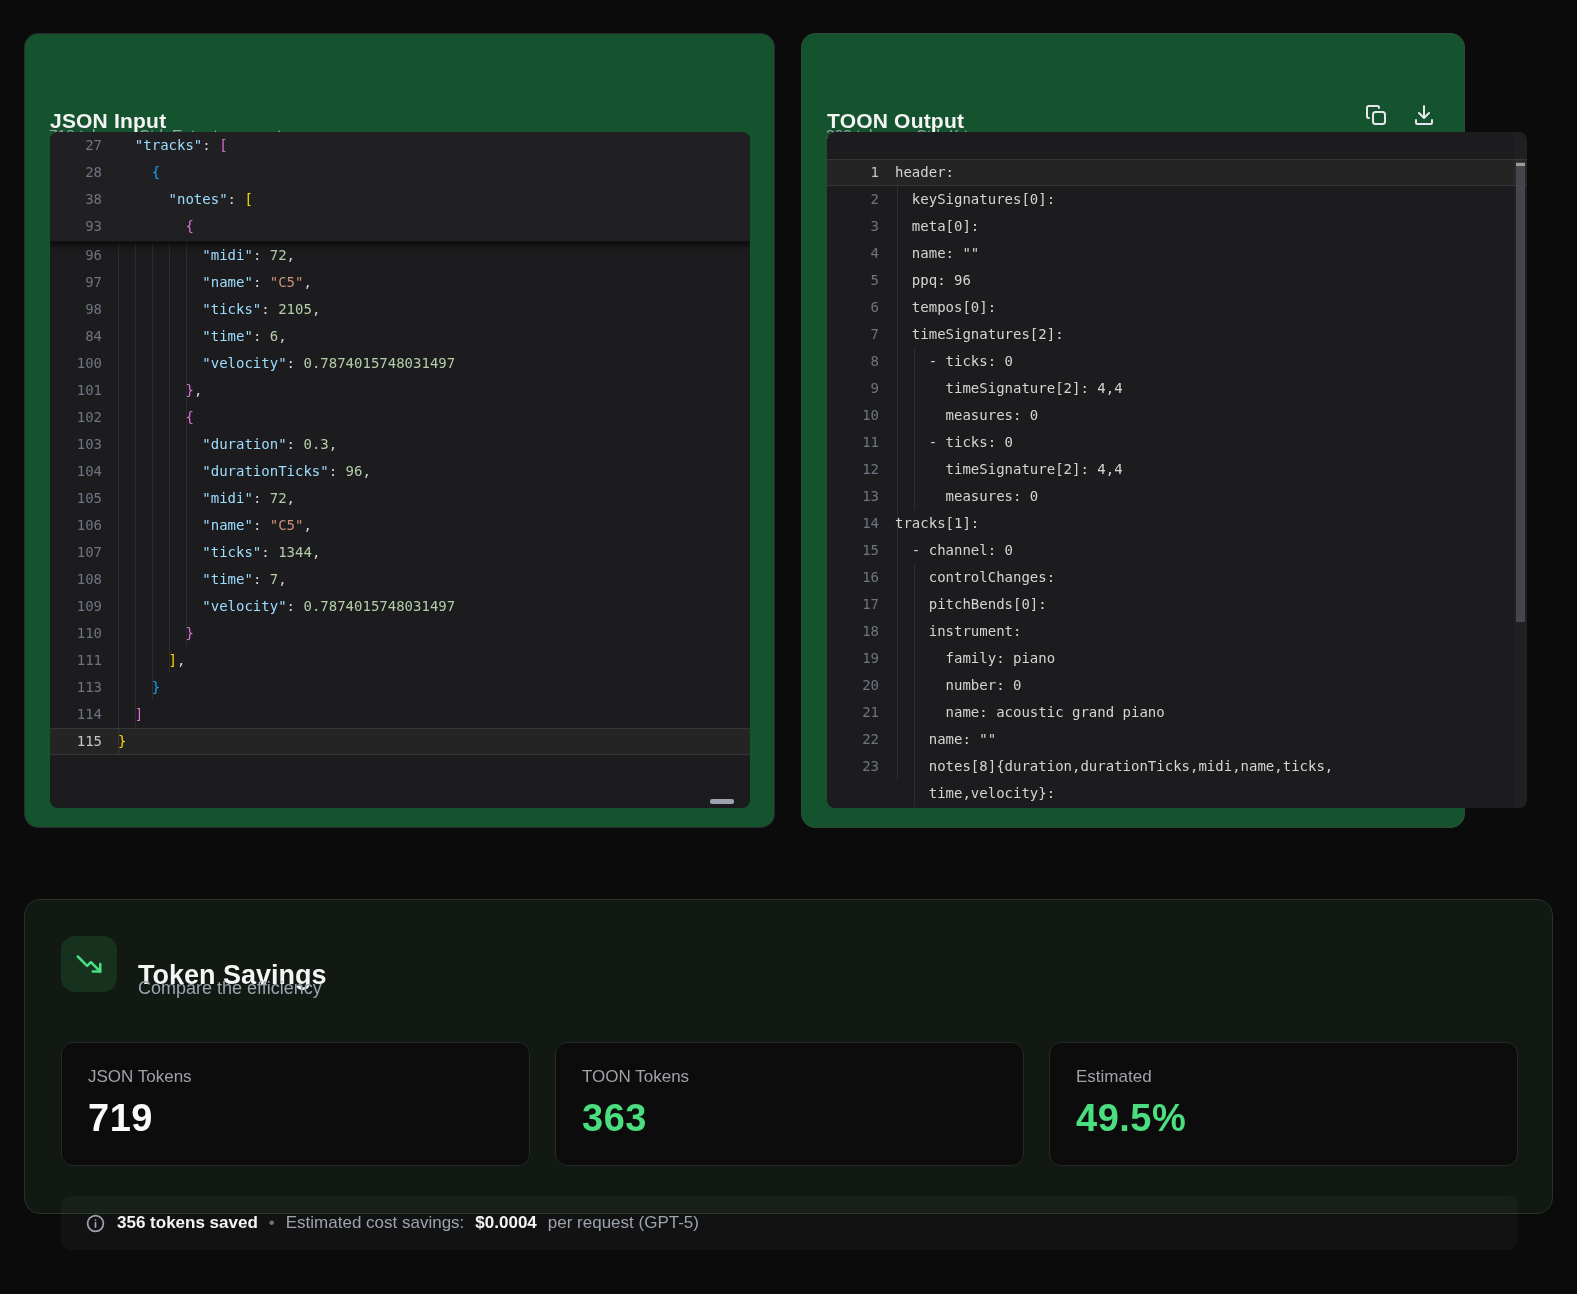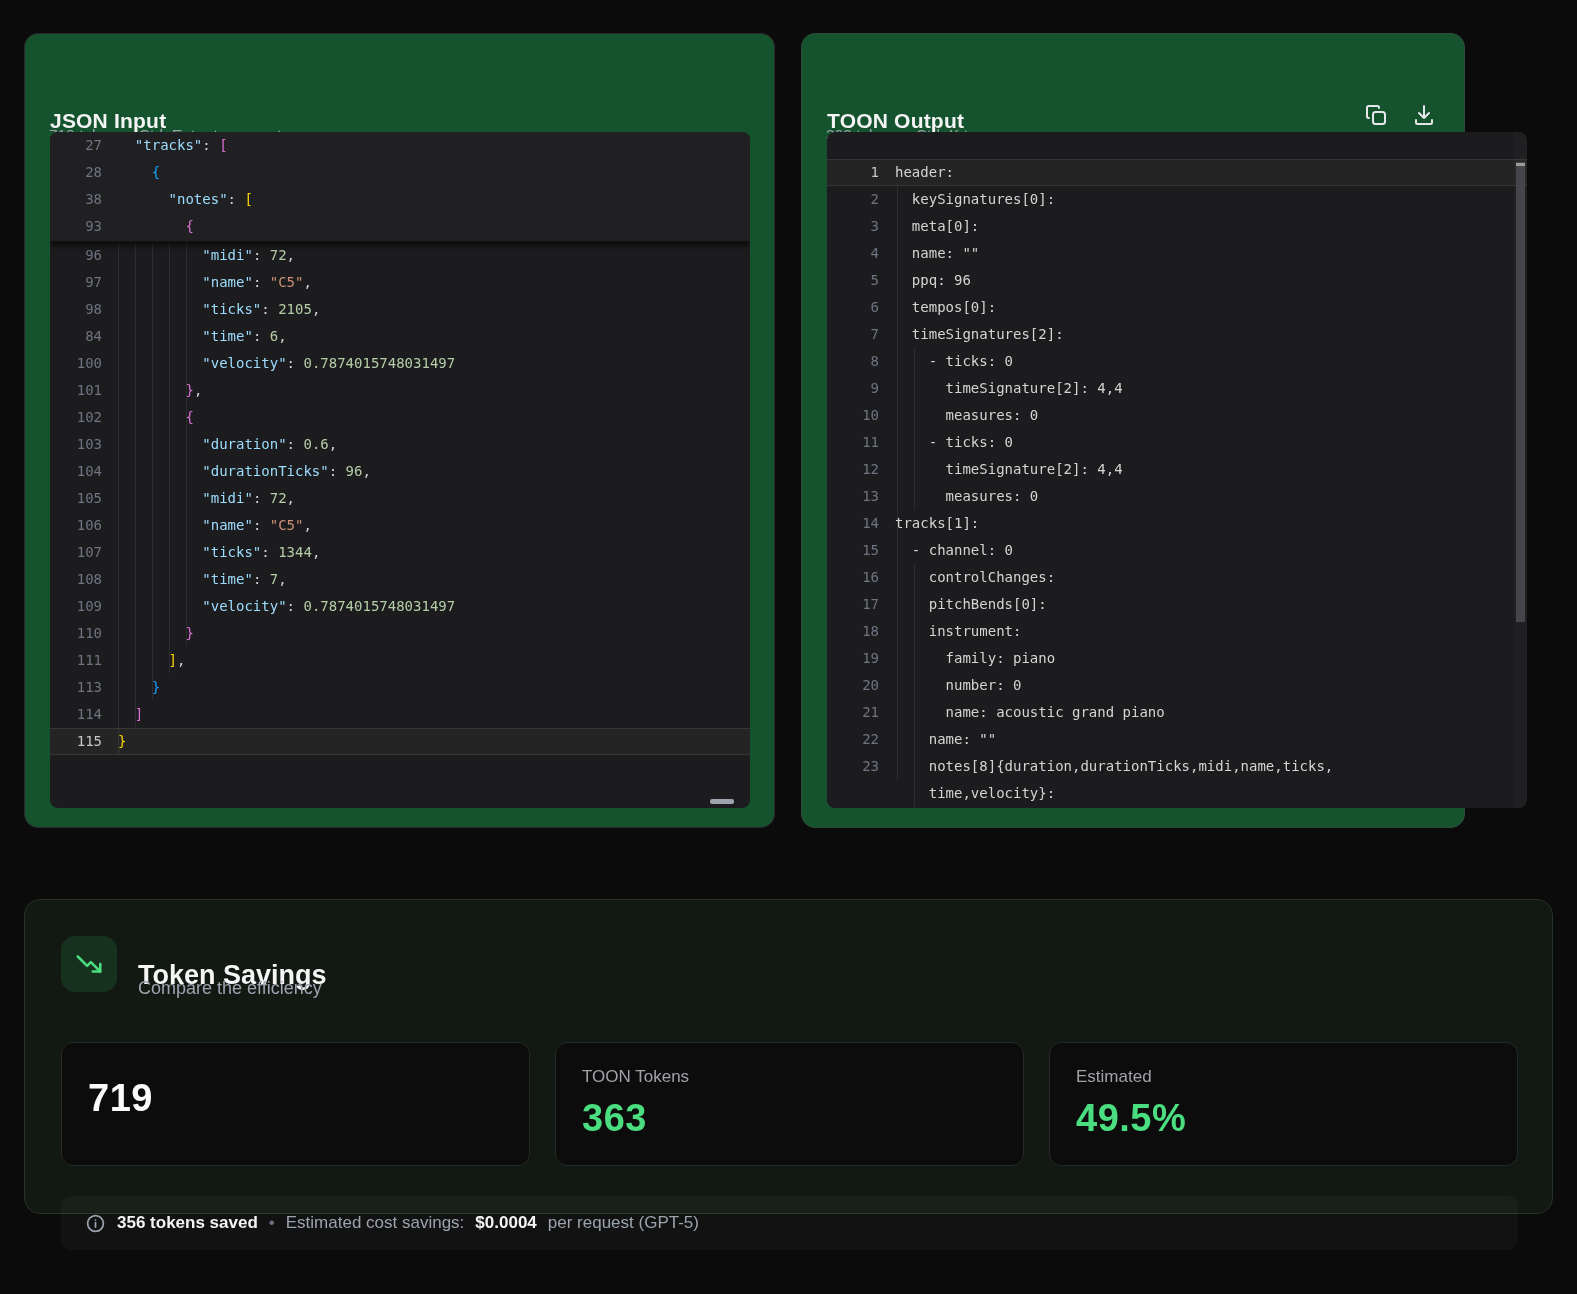--- a/index.html
+++ b/index.html
@@ -135,21 +135,21 @@
         <div class="crow">
           <span class="ln">101</span>
           <span class="code"><span class="pln">        </span><span class="b2">}</span><span class="pln">,</span></span>
         </div>
         <div class="crow">
           <span class="ln">102</span>
           <span class="code"><span class="pln">        </span><span class="b2">{</span></span>
         </div>
         <div class="crow">
           <span class="ln">103</span>
-          <span class="code"><span class="pln">          </span><span class="key">"duration"</span><span class="pln">: </span><span class="num">0.6</span><span class="pln">,</span></span>
+          <span class="code"><span class="pln">          </span><span class="key">"duration"</span><span class="pln">: </span><span class="num">0.3</span><span class="pln">,</span></span>
         </div>
         <div class="crow">
           <span class="ln">104</span>
           <span class="code"><span class="pln">          </span><span class="key">"durationTicks"</span><span class="pln">: </span><span class="num">96</span><span class="pln">,</span></span>
         </div>
         <div class="crow">
           <span class="ln">105</span>
           <span class="code"><span class="pln">          </span><span class="key">"midi"</span><span class="pln">: </span><span class="num">72</span><span class="pln">,</span></span>
         </div>
         <div class="crow">
@@ -336,20 +336,21 @@
     <svg viewBox="0 0 24 24" fill="none" stroke="#4ade80" stroke-width="2" stroke-linecap="round" stroke-linejoin="round">
       <polyline points="3 6 10.5 13.5 13.5 10.5 21 18"></polyline>
       <polyline points="15 18 21 18 21 12"></polyline>
     </svg>
   </div>
   <h2 class="savings-title">Token Savings</h2>
   <div class="savings-sub">Compare the efficiency</div>
 
   <div class="cards">
     <div class="card">
+      <div class="label">JSON Tokens</div>
       <div class="value" style="color:#fafafa">719</div>
     </div>
     <div class="card">
       <div class="label">TOON Tokens</div>
       <div class="value" style="color: rgb(74, 222, 128);">363</div>
     </div>
     <div class="card">
       <div class="label">Estimated</div>
       <div class="value" style="color: rgb(74, 222, 128);">49.5%</div>
     </div>

